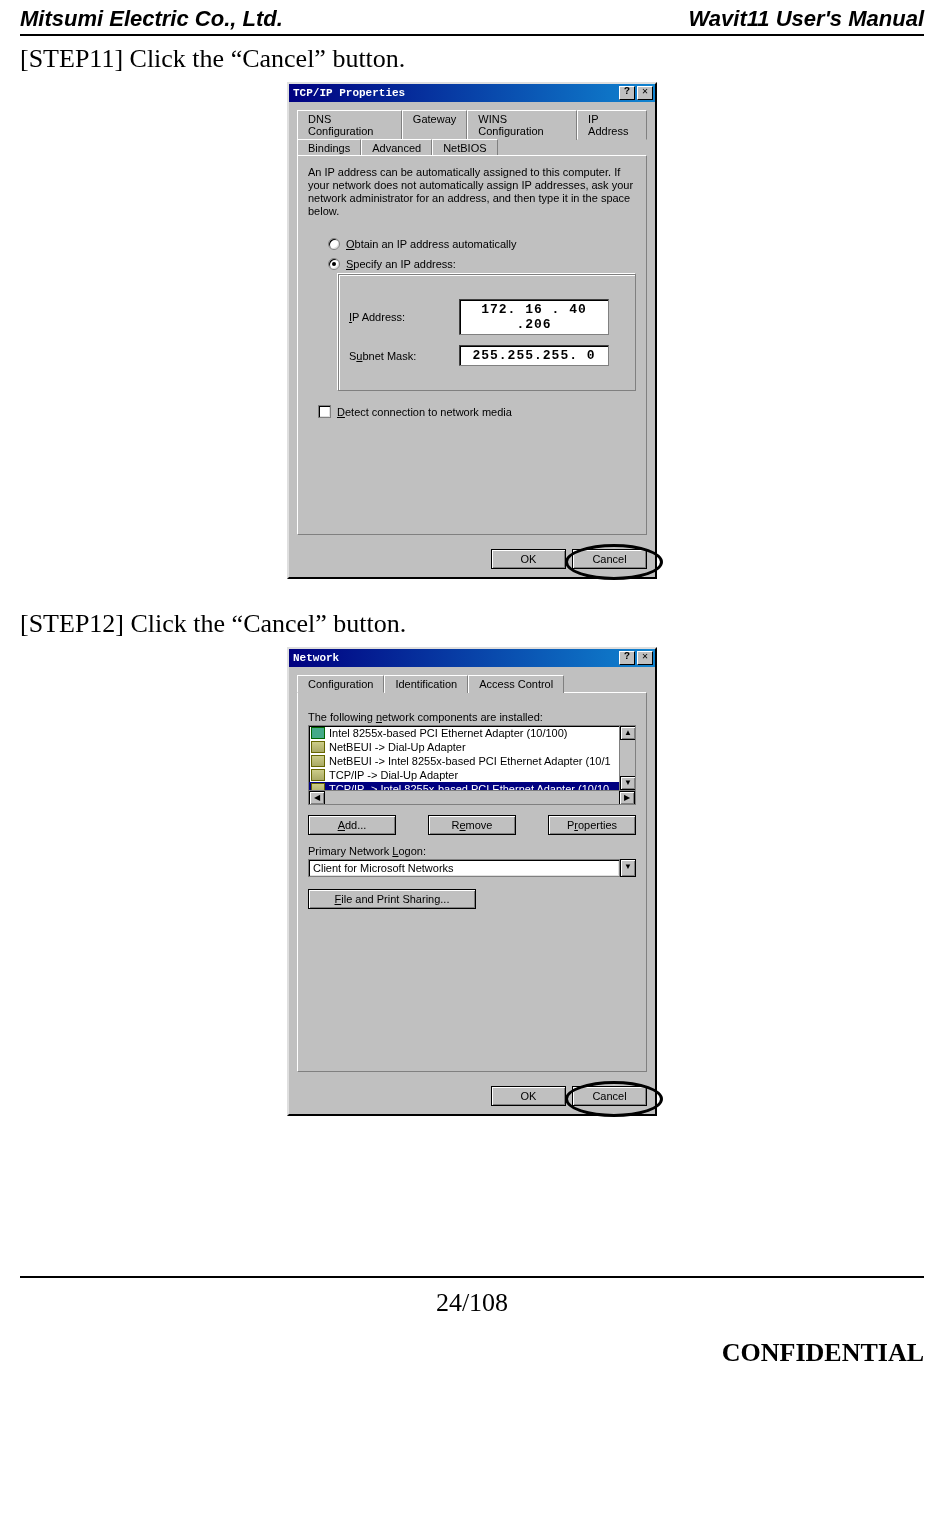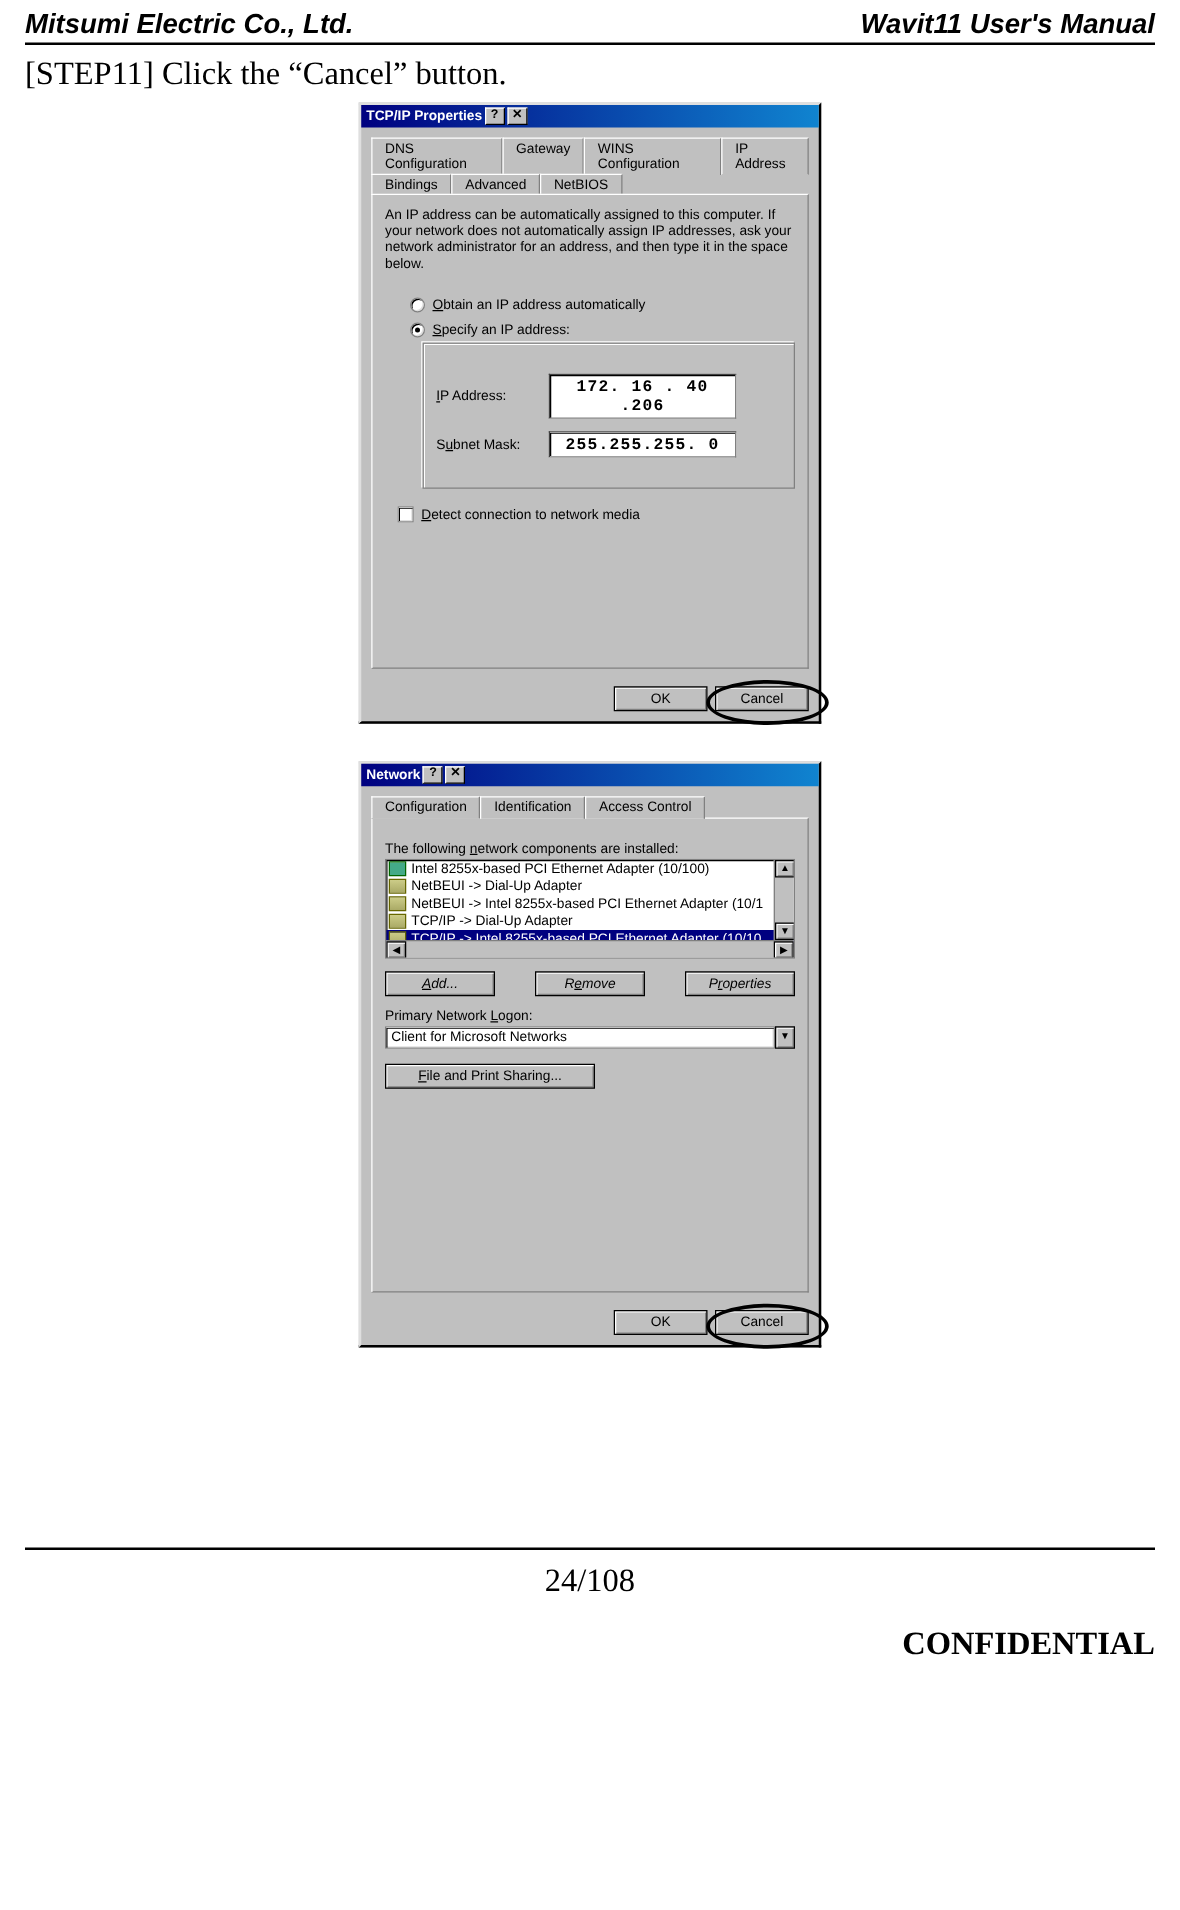--- a/index.html
+++ b/index.html
@@ -42,21 +42,23 @@
     font-size: 11px;
     color: #000;
   }
   .titlebar {
     background: linear-gradient(to right, #000080, #1084d0);
     color: #fff;
     font-weight: bold;
     padding: 2px 2px 2px 4px;
     display: flex;
     align-items: center;
+    justify-content: space-between;
     height: 18px;
+    font-family: Liberation Mono, monospace;
   }
   .titlebar-buttons {
     display: flex;
     gap: 0;
   }
   .tb-btn {
     width: 16px;
     height: 14px;
     background: #c0c0c0;
     border: 1px solid #000;
@@ -123,20 +125,21 @@
   .groupbox {
     border: 1px solid #808080;
     box-shadow: 1px 1px #fff inset, -1px -1px #fff;
     margin: 2px 0 10px 30px;
     padding: 14px 10px 14px 10px;
     position: relative;
   }
   .field-row {
     display: flex;
     align-items: center;
+    gap: 20px;
     margin: 10px 0;
   }
   .field-label {
     width: 90px;
     text-align: left;
   }
   .ip-box {
     background: #fff;
     border: 1px solid #808080;
     border-top-color: #404040;
@@ -226,21 +229,21 @@
     border-top: 1px solid #808080;
     display: flex; justify-content: space-between;
   }
   .sbtn {
     width: 16px; height: 14px; background: #c0c0c0;
     border: 1px solid #000;
     box-shadow: inset 1px 1px #fff, inset -1px -1px #808080;
     font-size: 8px; text-align: center; line-height: 12px;
   }
   .btn-row3 {
-    display: flex; justify-content: space-between; margin: 10px 0; font-style: italic;
+    display: flex; justify-content: space-between; margin: 10px 0;
   }
   .btn-row3 .win-btn { width: 88px; }
   .label-line { margin: 8px 0 2px 0; }
   .combo {
     display: flex; align-items: stretch;
   }
   .combo-input {
     flex: 1;
     background: #fff;
     border: 1px solid #808080;
@@ -360,20 +363,21 @@
           </div>
         </div>
       </div>
       <div class="dlg-buttons">
         <div class="win-btn">OK</div>
         <div class="win-btn circled">Cancel</div>
       </div>
     </div>
   </div>
 
+  <div class="step-line">[STEP12] Click the “Cancel” button.</div>
 
   <div class="dialog-wrap">
     <div class="win-dialog" style="width:370px">
       <div class="titlebar">
         <span>Network</span>
         <div class="titlebar-buttons">
           <div class="tb-btn">?</div>
           <div class="tb-btn">✕</div>
         </div>
       </div>

